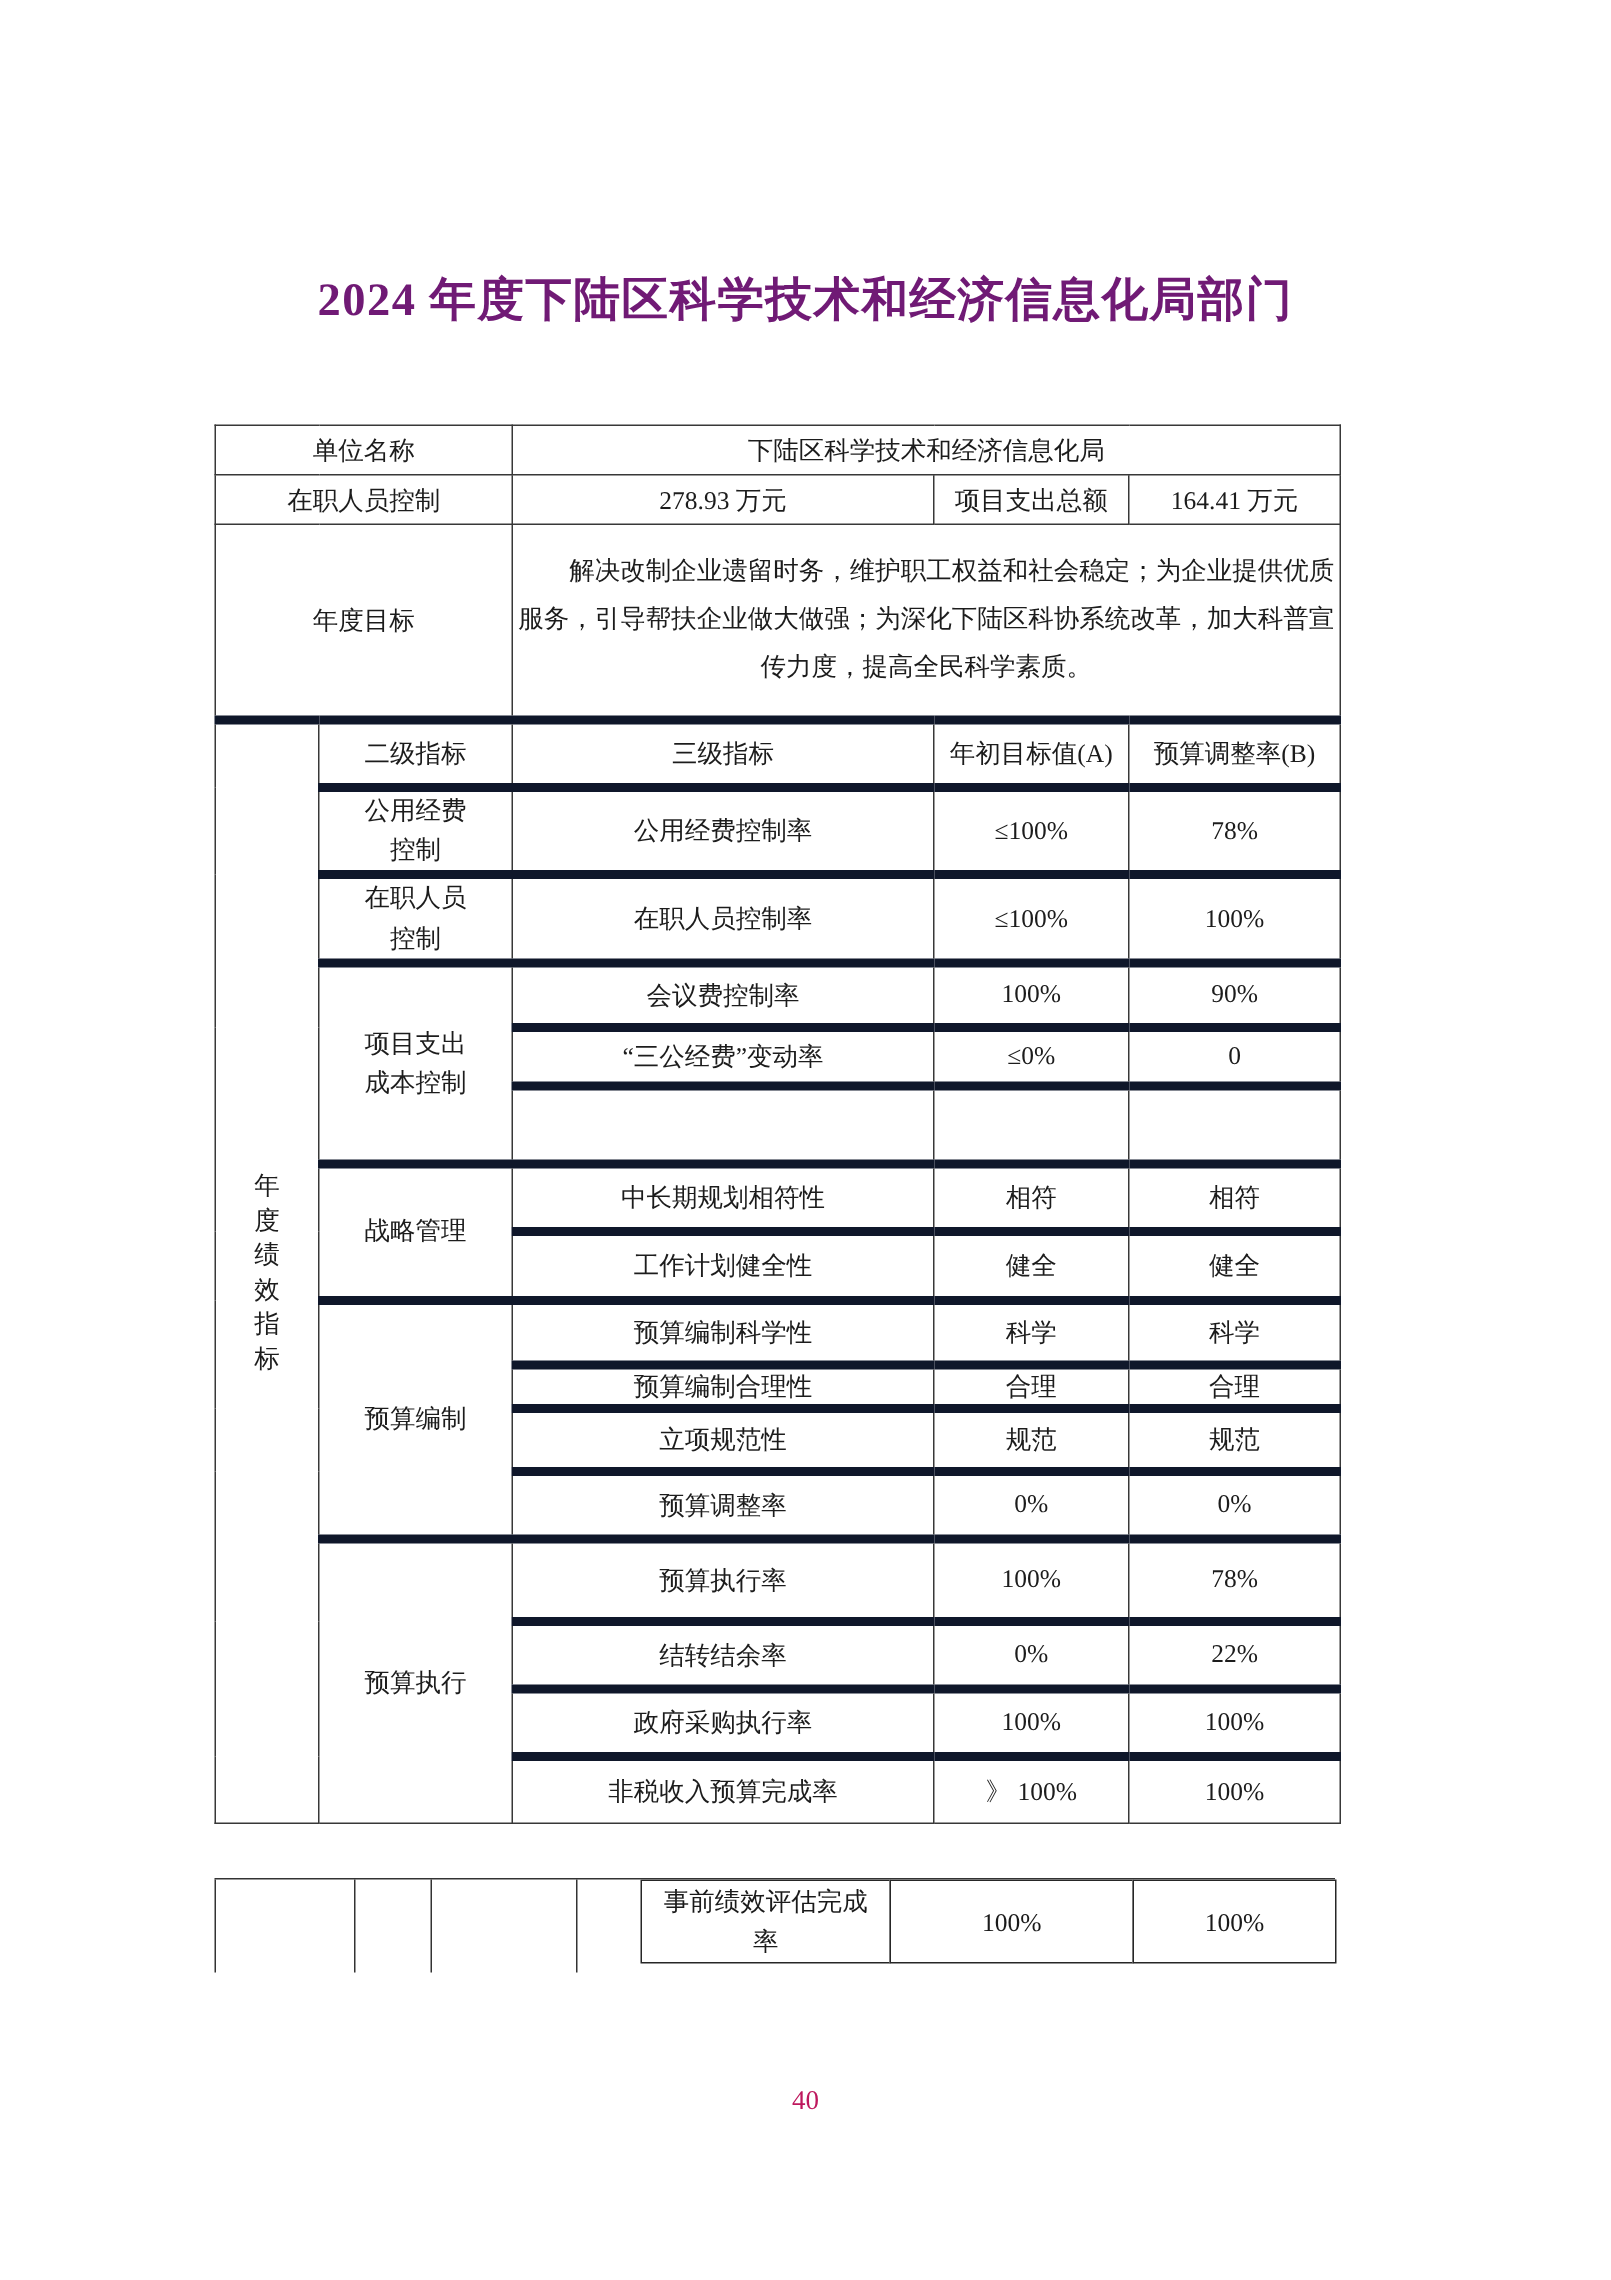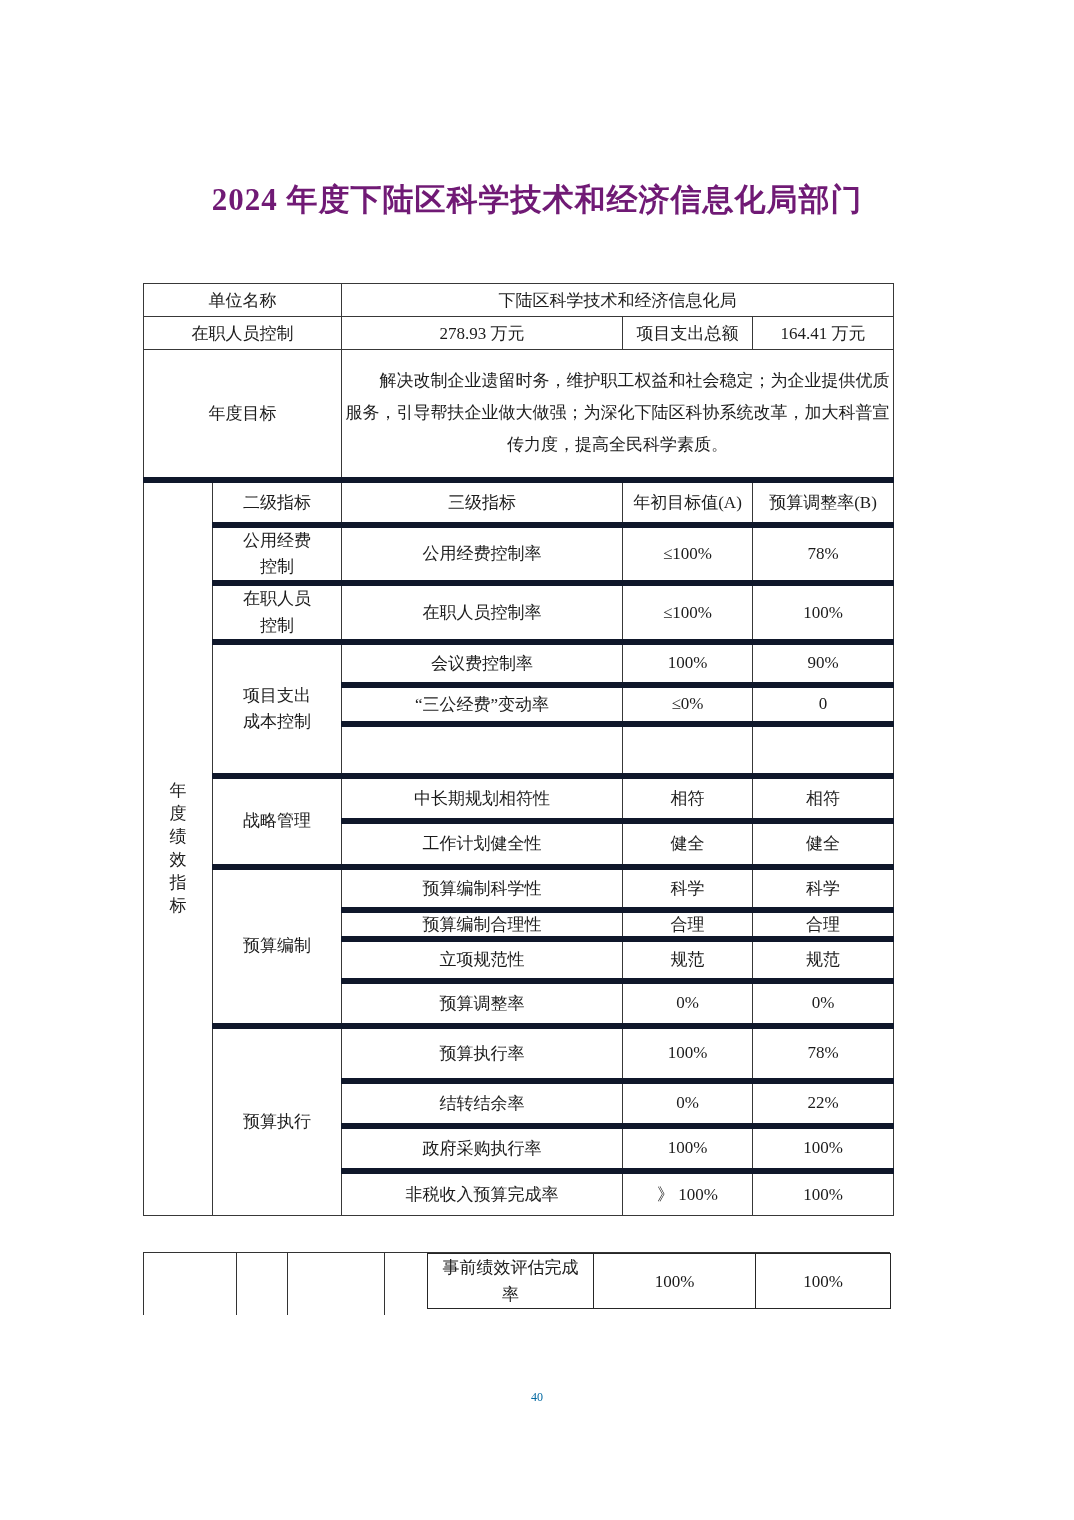--- a/index.html
+++ b/index.html
@@ -25,21 +25,21 @@
   }
   .gname { max-width:4.6em; margin:0 auto; line-height:1.55; }
   .vert { width:1em; margin:0 auto; word-break:break-all; line-height:1.35; text-align:center; }
   .frag { position:absolute; left:143px; top:1252px; width:747px; height:64px; border-top:1px solid #333; box-sizing:border-box; }
   .frag .vl { position:absolute; top:0; width:1px; height:62px; background:#333; }
   .frag .cell {
     position:absolute; top:0; box-sizing:border-box; border:1px solid #262626;
     display:flex; align-items:center; justify-content:center; text-align:center;
     font-size:17px; line-height:27px; background:#fff;
   }
-  .pageno { position:absolute; top:1390px; left:0; width:1074px; text-align:center; font-size:12px; color:#0369a1; }
+  .pageno { position:absolute; top:1390px; left:0; width:1074px; text-align:center; font-size:18px; color:#be185d; }
 </style>
 </head>
 <body>
 
 <div class="doc">
 
   <div class="title">
     <div>2024 年度下陆区科学技术和经济信息化局部门</div>
   </div>
 

